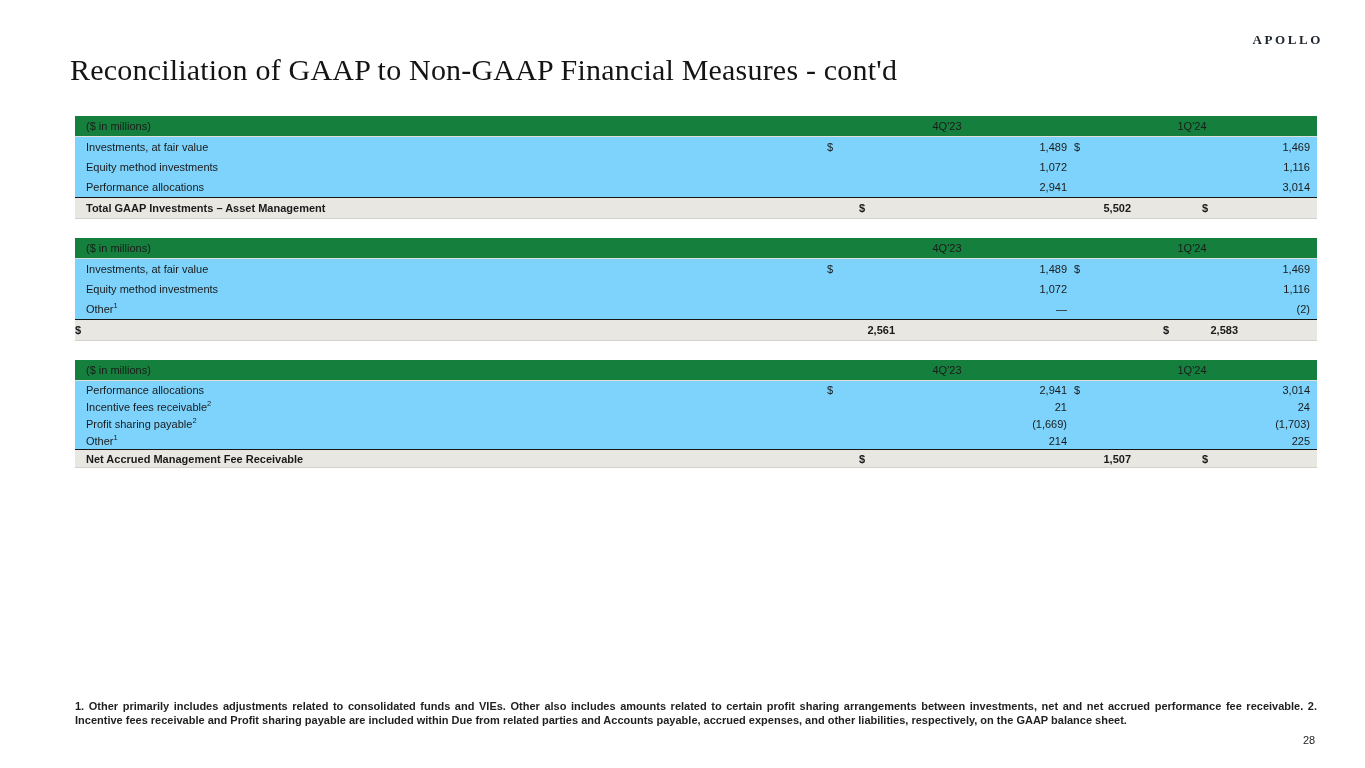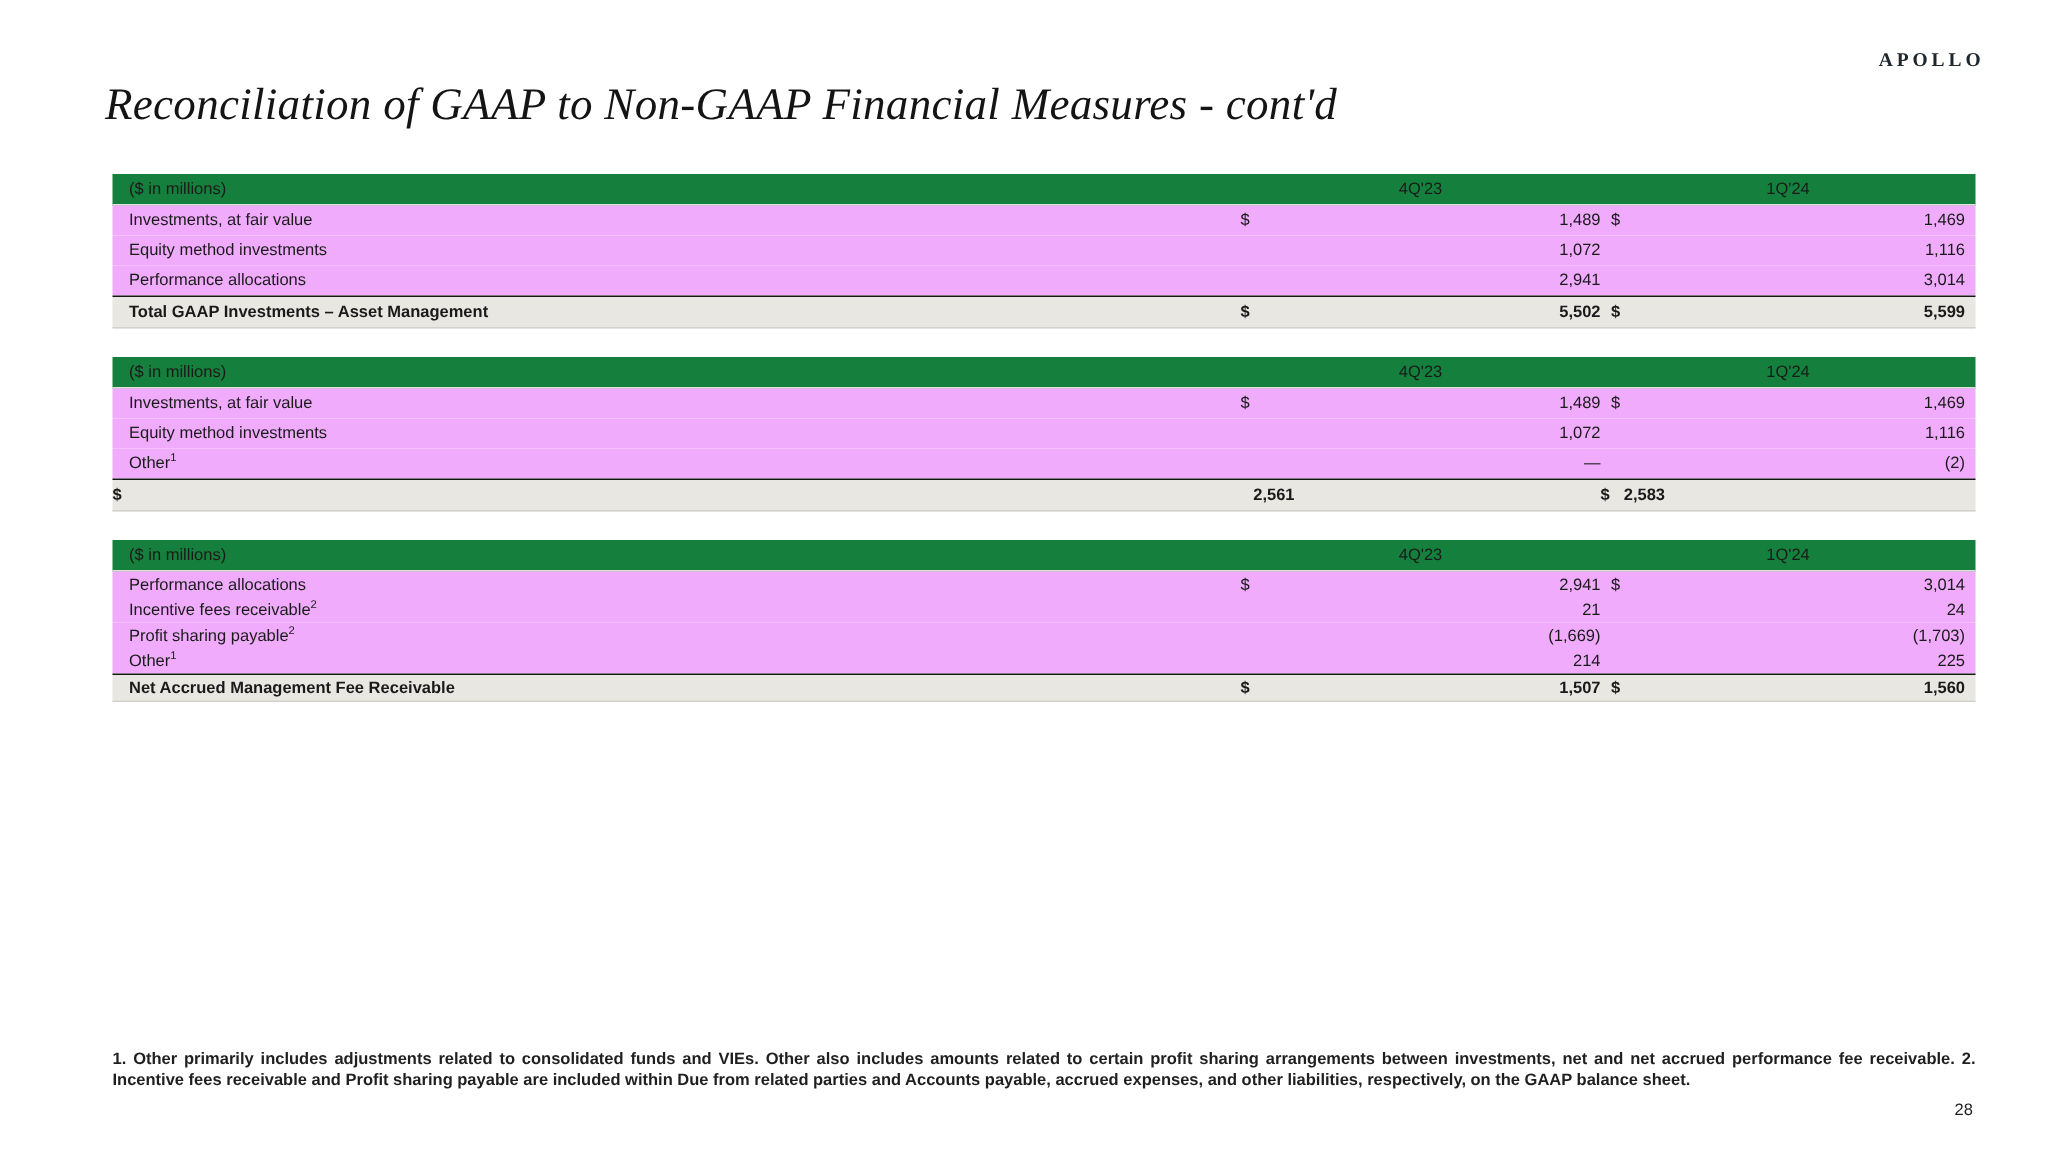--- a/index.html
+++ b/index.html
@@ -25,21 +25,20 @@
   .title {
     position: absolute;
     left: 70px;
     top: 53px;
     font-family: "Liberation Serif", serif;
     font-size: 30px;
     font-weight: 400;
     letter-spacing: 0.2px;
     color: #141414;
     white-space: nowrap;
-    font-style: italic;
   }
   .fin-table {
     position: absolute;
     left: 75px;
     width: 1242px;
   }
   #table-0 { top: 116px; }
   #table-1 { top: 238px; }
   #table-2 { top: 360px; }
   .thead {
@@ -52,36 +51,37 @@
     font-size: 11px;
   }
   .thead .unit { padding-left: 11px; }
   .thead .period { text-align: center; }
   .trow {
     display: grid;
     grid-template-columns: 752px 36px 204px 7px 36px 200px 7px;
     align-items: center;
     height: 20px;
     font-size: 11px;
-    background: #f0abfc;
+    background: #7dd3fc;
   }
   .fin-table.tight .trow { height: 17px; }
   .trow .label { padding-left: 11px; white-space: nowrap; }
   .trow .val { text-align: right; white-space: nowrap; }
   .trow sup {
     font-size: 7.5px;
     line-height: 0;
     vertical-align: super;
   }
   .trow.total {
     font-weight: bold;
     background: #e8e7e2;
     border-top: 1px solid #161616;
     border-bottom: 1px solid #d2d1cb;
     height: 20px;
+    gap: 32px;
   }
   .footnote {
     position: absolute;
     left: 75px;
     top: 700px;
     width: 1242px;
     font-size: 11px;
     line-height: 13.5px;
     text-align: justify;
     color: #1f1f1f;

